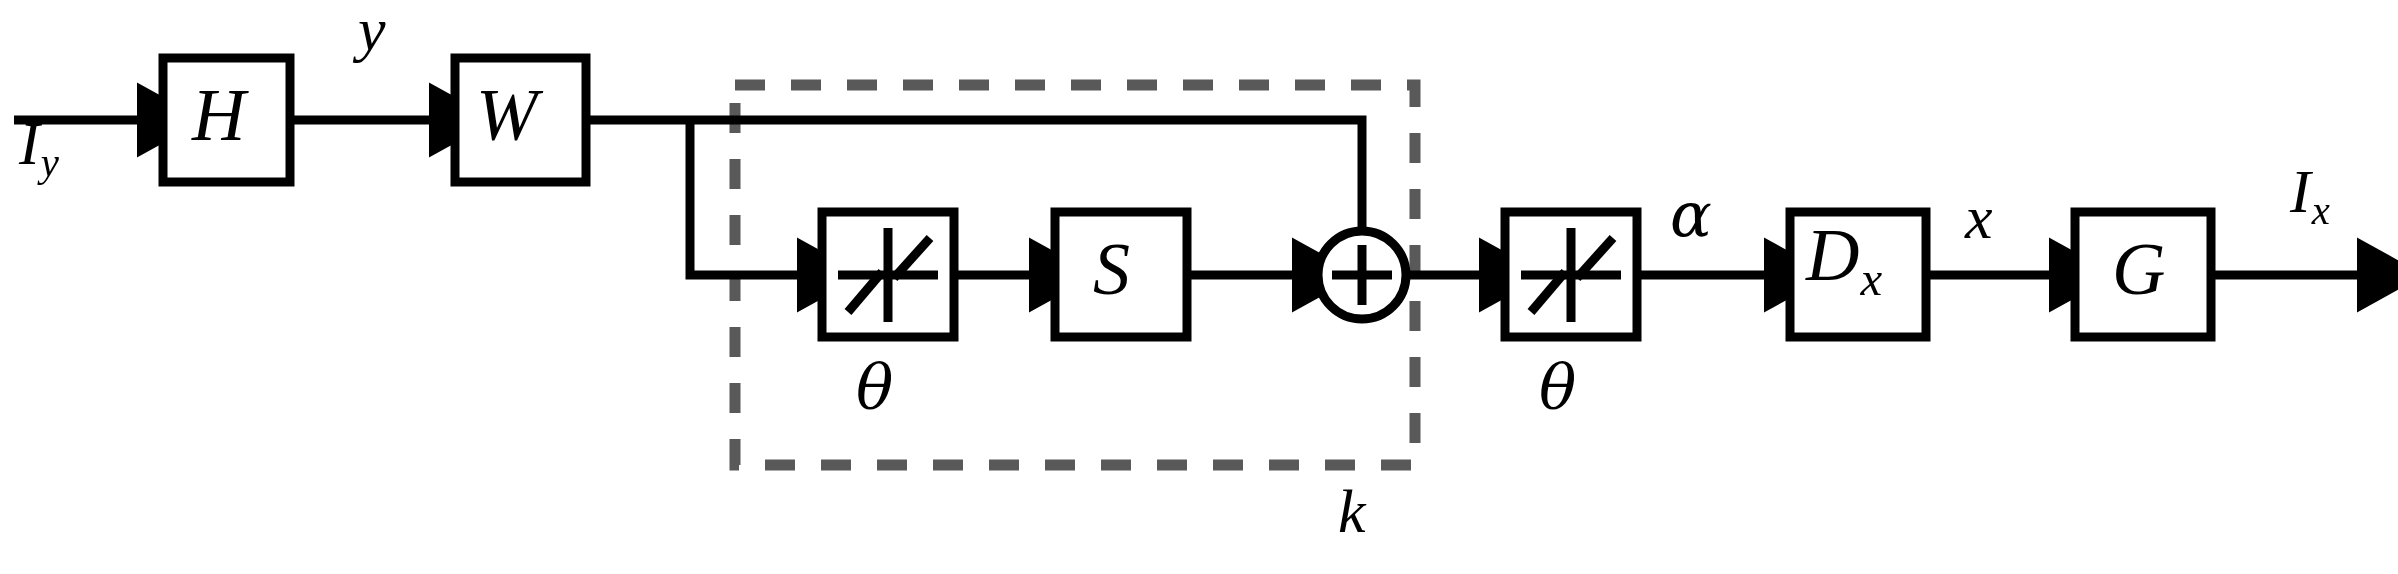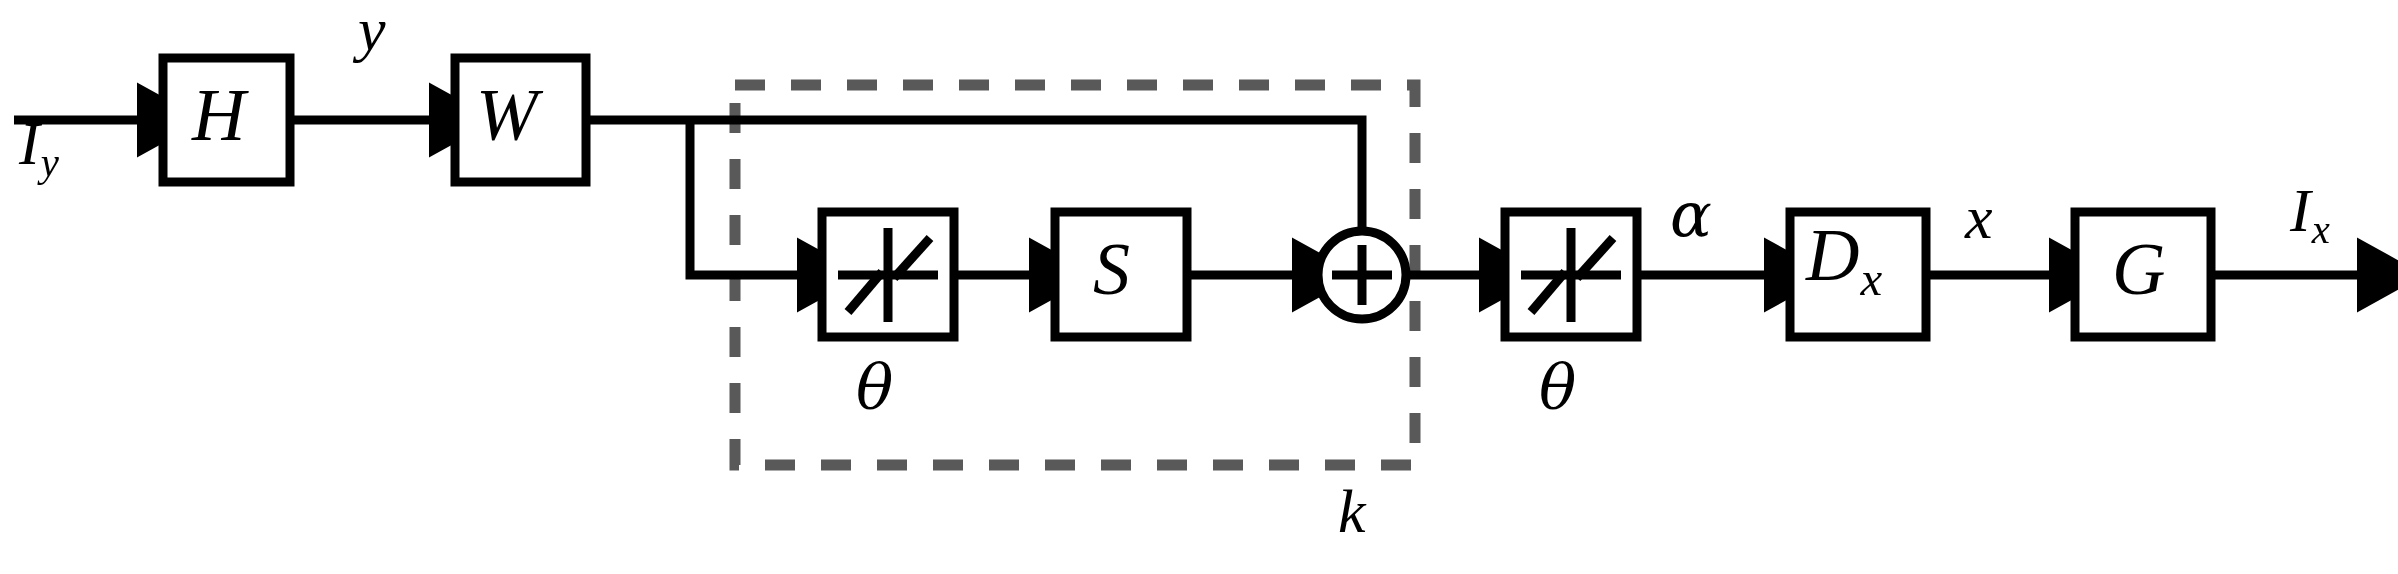--- a/index.html
+++ b/index.html
@@ -102,17 +102,17 @@
   <div class="lbl siglbl greek" style="left:856px;top:356px;">θ</div>
 
   <div class="lbl siglbl greek" style="left:1539px;top:356px;">θ</div>
 
   <div class="lbl siglbl" style="left:1338px;top:480px;">k</div>
 
   <div class="lbl siglbl greek" style="left:1670px;top:184px;">α</div>
 
   <div class="lbl siglbl" style="left:1965px;top:186px;">x</div>
 
-  <div class="lbl sublbl" style="left:2290px;top:179px;">
+  <div class="lbl sublbl" style="left:2290px;top:160px;">
     <span>I</span><span class="sub">x</span>
   </div>
 
 </div>
 
 </body></html>

